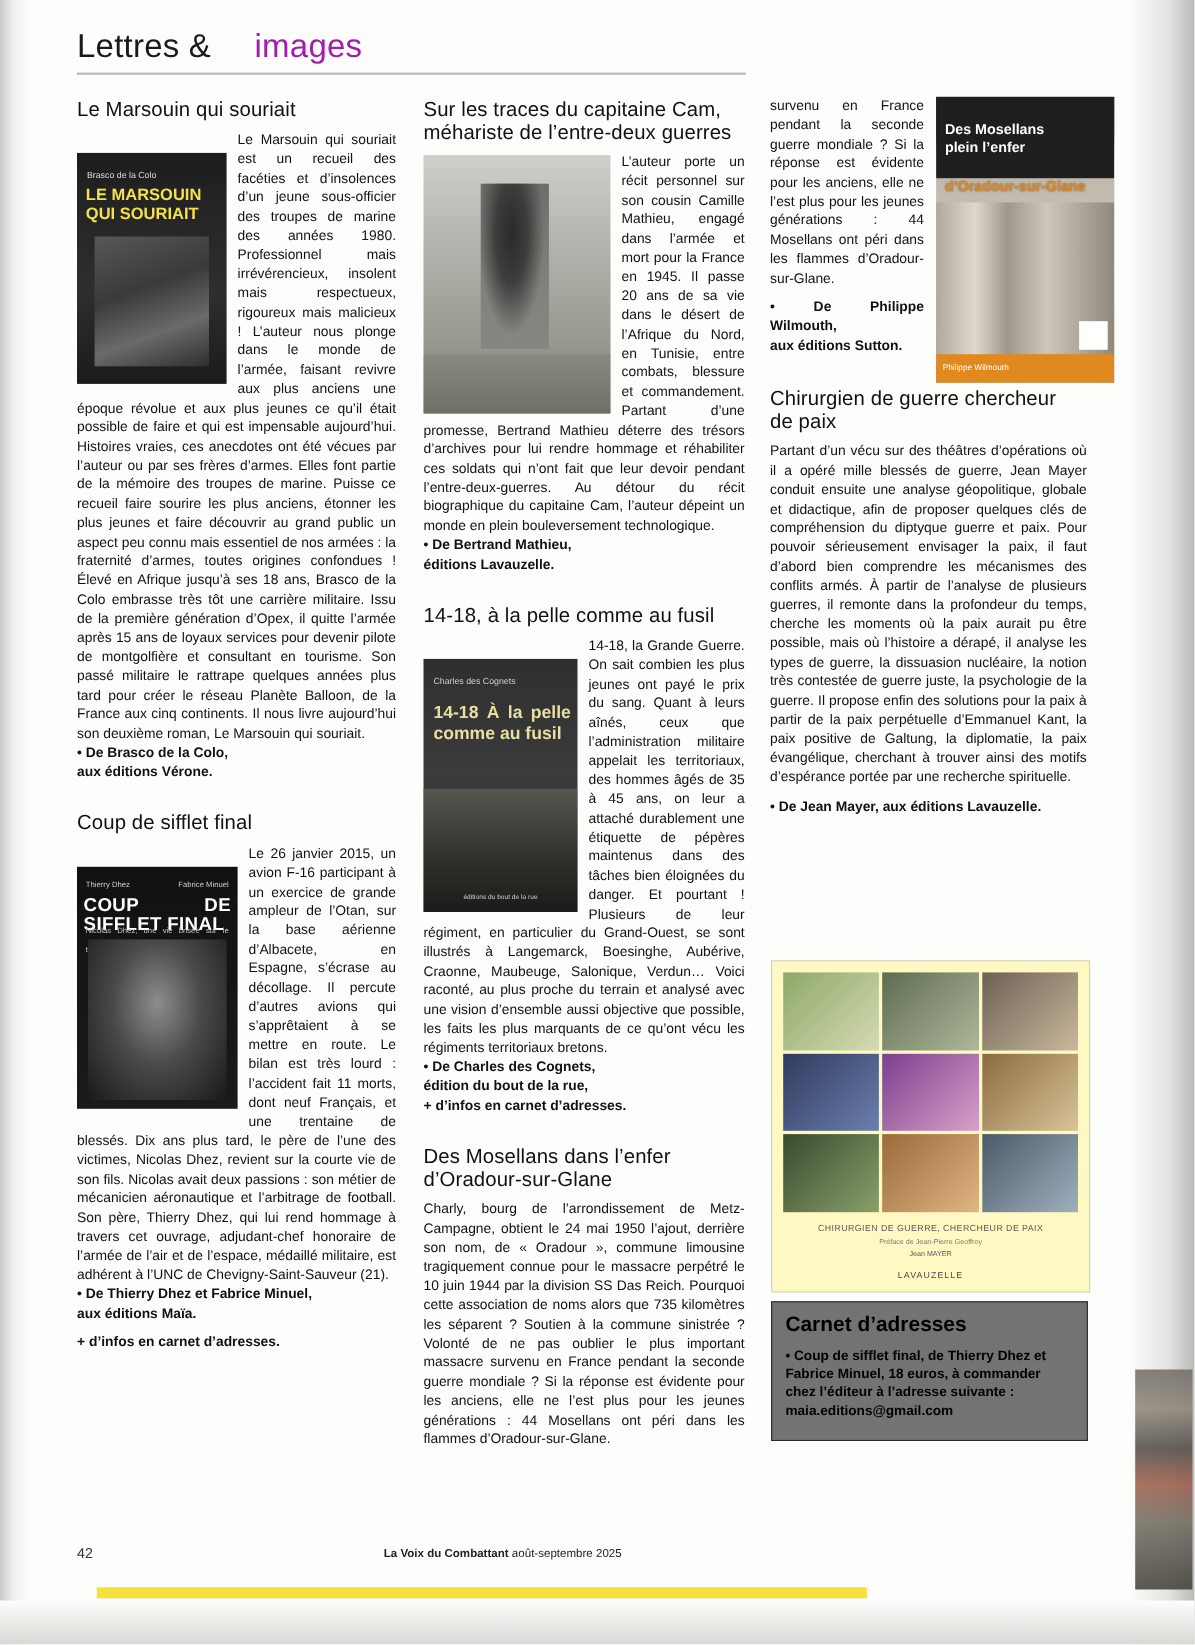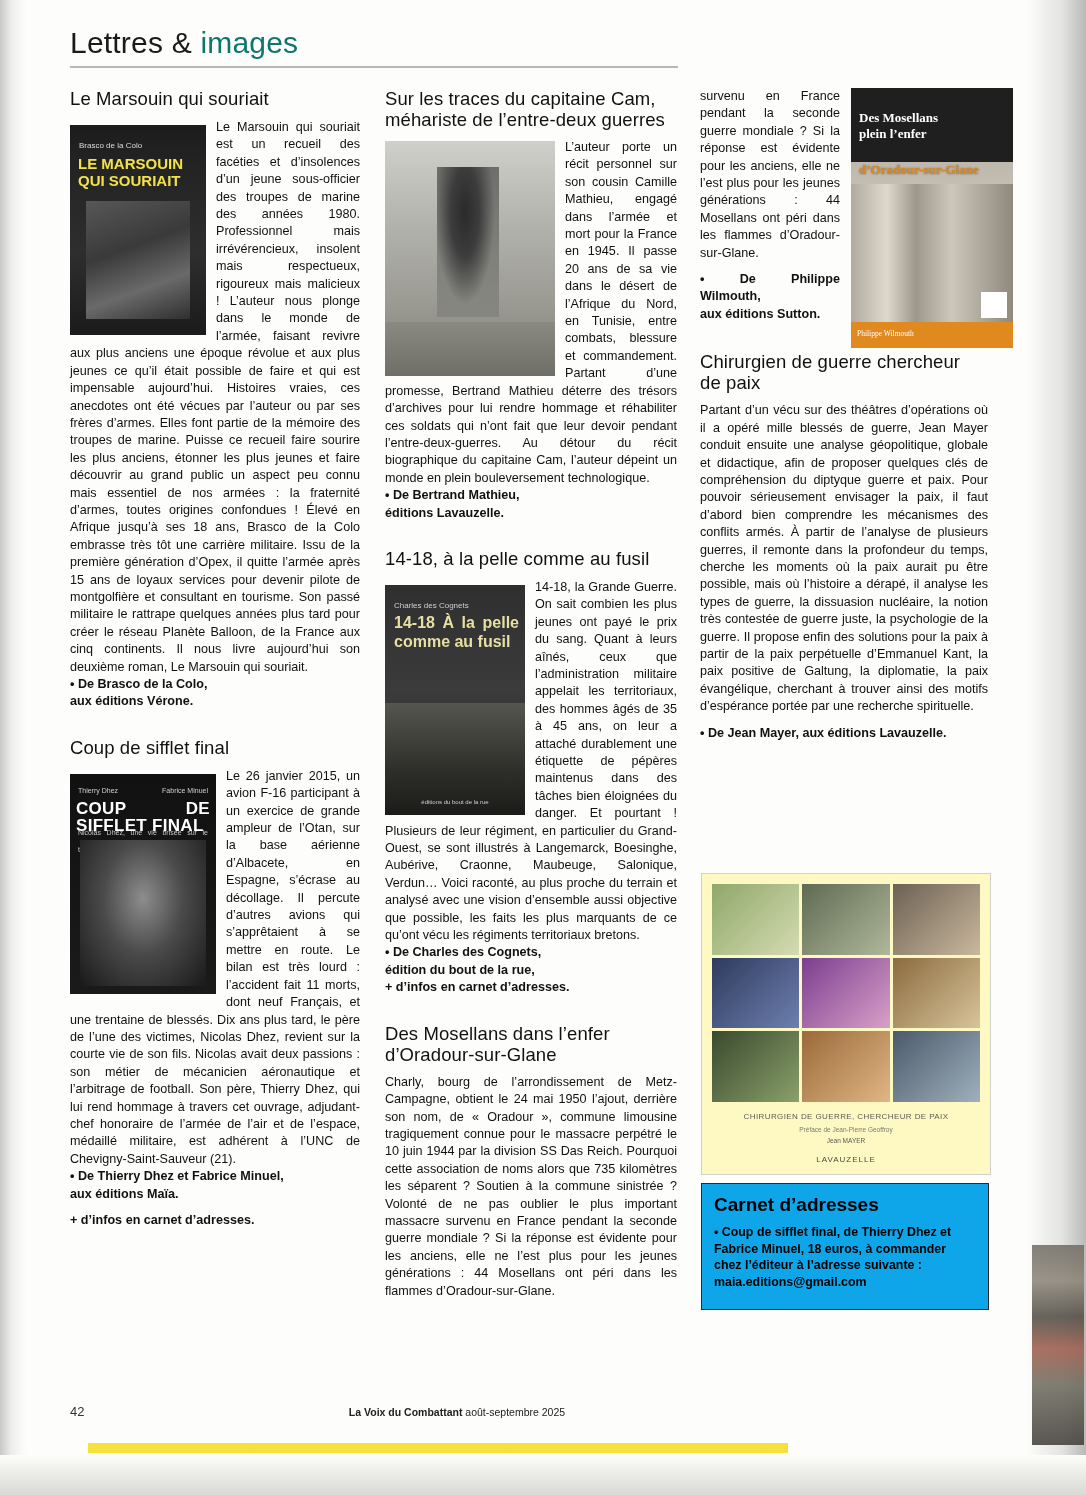--- a/index.html
+++ b/index.html
@@ -43,21 +43,21 @@
   }
 
   .masthead {
     position: absolute;
     left: 70px;
     top: 26px;
     font-size: 30px;
     letter-spacing: .2px;
   }
   .masthead .m1 { color: #1a1a1a; font-weight: 400; }
-  .masthead .m2 { color: #0f766e; font-weight: 400; }
+  .masthead .m2 { color: #a21caf; font-weight: 400; margin-left: 31px; }
   .masthead-rule {
     position: absolute;
     left: 70px;
     top: 66px;
     width: 608px;
     height: 2px;
     background: #b8b8b8;
   }
 
   .col {
@@ -92,21 +92,21 @@
     font-weight: bold;
     margin-top: 8px;
     text-align: left;
   }
 
   .block-sep { height: 26px; }
 
   
   .cover {
     float: left;
-    margin: 6px 10px 4px 0;
+    margin: 20px 10px 4px 0;
     background: #2b2b2b;
     position: relative;
     overflow: hidden;
   }
   .cover.c-marsouin { width: 136px; height: 210px; }
   .cover.c-sifflet  { width: 146px; height: 220px; }
   .cover.c-cam      { width: 170px; height: 235px; margin: 2px 10px 4px 0; }
   .cover.c-pelle    { width: 140px; height: 230px; }
 
   .cov-marsouin {
@@ -156,40 +156,39 @@
     position: absolute; left: 0; bottom: 0; width: 100%; height: 54px;
     background: linear-gradient(180deg, #8a8a83 0%, #6f6f68 100%);
   }
   .cov-pelle {
     background: linear-gradient(180deg, #2f2f2f 0%, #3b3b3b 45%, #262626 100%);
   }
   .cov-pelle .auth {
     position: absolute; left: 9px; top: 12px; color: #cfcfcf; font-size: 8px;
   }
   .cov-pelle .tt {
-    position: absolute; left: 9px; top: 28px; right: 6px;
+    position: absolute; left: 9px; top: 40px; right: 6px;
     color: #e8dfa4; font-size: 16px; font-weight: bold; line-height: 19px;
   }
   .cov-pelle .ph {
     position: absolute; left: 0; top: 118px; width: 100%; height: 112px;
     background: linear-gradient(180deg, #565650 0%, #2e2e2a 60%, #1b1b19 100%);
   }
   .cov-pelle .foot {
     position: absolute; left: 0; bottom: 4px; width: 100%; text-align: center;
     color: #cfcfcf; font-size: 6px;
   }
 
   
   .photo-mosellans {
     position: absolute;
     left: 851px; top: 88px;
     width: 162px; height: 260px;
     background: linear-gradient(180deg, #2d2d2d 0%, #3a3a38 12%, #b9b3a8 20%, #cfc9be 60%, #a39d92 100%);
     overflow: hidden;
-    font-family: Liberation Serif, serif;
   }
   .photo-mosellans .hdr {
     position: absolute; left: 0; top: 0; width: 100%; height: 74px;
     background: #1f1f1f;
   }
   .photo-mosellans .t1 {
     position: absolute; left: 8px; top: 22px; right: 8px;
     color: #fff; font-size: 13px; font-weight: bold; line-height: 16px;
   }
   .photo-mosellans .t2 {
@@ -255,21 +254,21 @@
   }
 
   
   .carnet {
     position: absolute;
     left: 701px; top: 1183px;
     width: 288px;
     border: 1.6px solid #2a2a2a;
     padding: 10px 12px 12px 12px;
     box-sizing: border-box;
-    background: #0ea5e9;
+    background: #737373;
   }
   .carnet h3 {
     margin: 0 0 8px 0;
     font-size: 19px;
     font-weight: bold;
   }
   .carnet p {
     margin: 0 0 7px 0;
     font-size: 12.4px;
     line-height: 16.6px;

